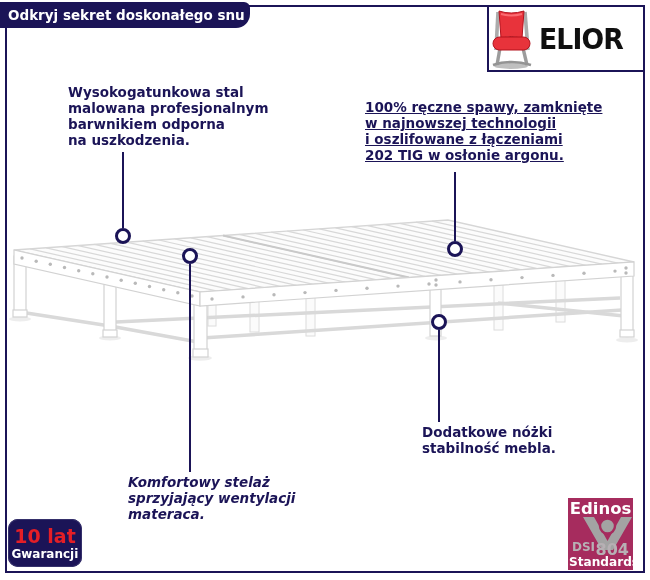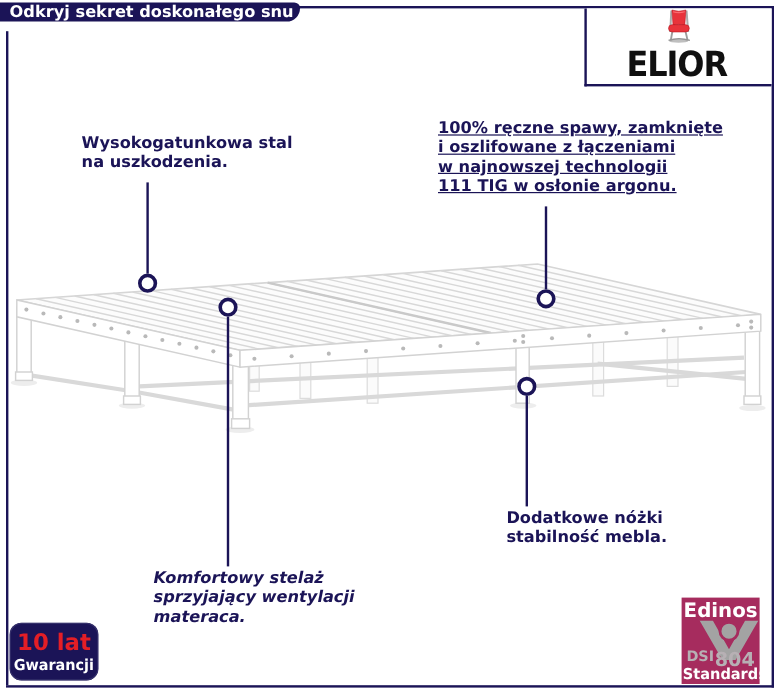--- a/index.html
+++ b/index.html
@@ -12,48 +12,48 @@
 
   
   .frame-line{position:absolute;background:#1b1457;}
   #frame-top{left:246px;top:5px;width:399px;height:2px;}
   #frame-right{left:643px;top:5px;width:2px;height:568px;}
   #frame-bottom{left:5px;top:571px;width:640px;height:2px;}
   #frame-left{left:5px;top:26px;width:2px;height:545px;}
 
   
   #banner{
-    left:0;top:2px;width:250px;height:16px;
+    left:0;top:2px;width:250px;height:26px;
     background:#1b1457;color:#ffffff;
     border-radius:0 6px 14px 0;
     display:flex;align-items:center;
     font-size:13.5px;font-weight:bold;letter-spacing:0;
     padding-left:8px;box-sizing:border-box;white-space:nowrap;
   }
 
   
   #logo-box{
     left:487px;top:7px;width:156px;height:65px;
     background:#ffffff;
     border-left:2px solid #1b1457;border-bottom:2px solid #1b1457;
     box-sizing:border-box;
-    display:flex;align-items:center;flex-direction:column;
+    display:flex;align-items:center;
   }
   #logo-brand{
     font-size:29px;font-weight:bold;color:#101010;
     letter-spacing:-1px;transform:scaleX(.92);transform-origin:left center;
     margin-left:4px;
   }
 
   
   .note{
     position:absolute;color:#1b1457;font-weight:bold;
     font-size:13.5px;line-height:16px;white-space:nowrap;
   }
-  #note-tl{left:68px;top:84px;margin-top:27px;}
+  #note-tl{left:68px;top:84px;}
   #note-tr{left:365px;top:99px;text-decoration:underline;}
   #note-bl{left:128px;top:474px;font-style:italic;}
   #note-br{left:388px;top:424px;margin-left:34px;}
 
   
   #warranty-badge{
     left:8px;top:519px;width:74px;height:48px;
     background:#1b1457;border-radius:10px;
     display:flex;flex-direction:column;align-items:center;justify-content:center;
     box-shadow:0 0 0 1px #35306b inset;
@@ -229,27 +229,29 @@
     <path d="M4,57 Q22,51 42,57" stroke="#949494" stroke-width="2.6" fill="none"></path>
     <path d="M10,3 Q22,7 35,3 L33,30 Q22,27 12,30 Z" fill="#e8333b" stroke="#b3121d" stroke-width="1"></path>
     <rect x="4" y="29" width="37" height="13" rx="6.5" fill="#e8333b" stroke="#b3121d" stroke-width="1"></rect>
     <path d="M12,6 Q22,9 33,6" stroke="#ff7b80" stroke-width="2" fill="none" opacity="0.8"></path>
   </svg>
   <span id="logo-brand">ELIOR</span>
 </div>
 
 <div class="note" id="note-tl">
   <div>Wysokogatunkowa stal</div>
+  <div>malowana profesjonalnym</div>
+  <div>barwnikiem odporna</div>
   <div>na uszkodzenia.</div>
 </div>
 <div class="note" id="note-tr">
   <div>100% ręczne spawy, zamknięte</div>
+  <div>w najnowszej technologii</div>
   <div>i oszlifowane z łączeniami</div>
-  <div>w najnowszej technologii</div>
-  <div>111 TIG w osłonie argonu.</div>
+  <div>202 TIG w osłonie argonu.</div>
 </div>
 <div class="note" id="note-bl">
   <div>Komfortowy stelaż</div>
   <div>sprzyjający wentylacji</div>
   <div>materaca.</div>
 </div>
 <div class="note" id="note-br">
   <div>Dodatkowe nóżki</div>
   <div>stabilność mebla.</div>
 </div>

